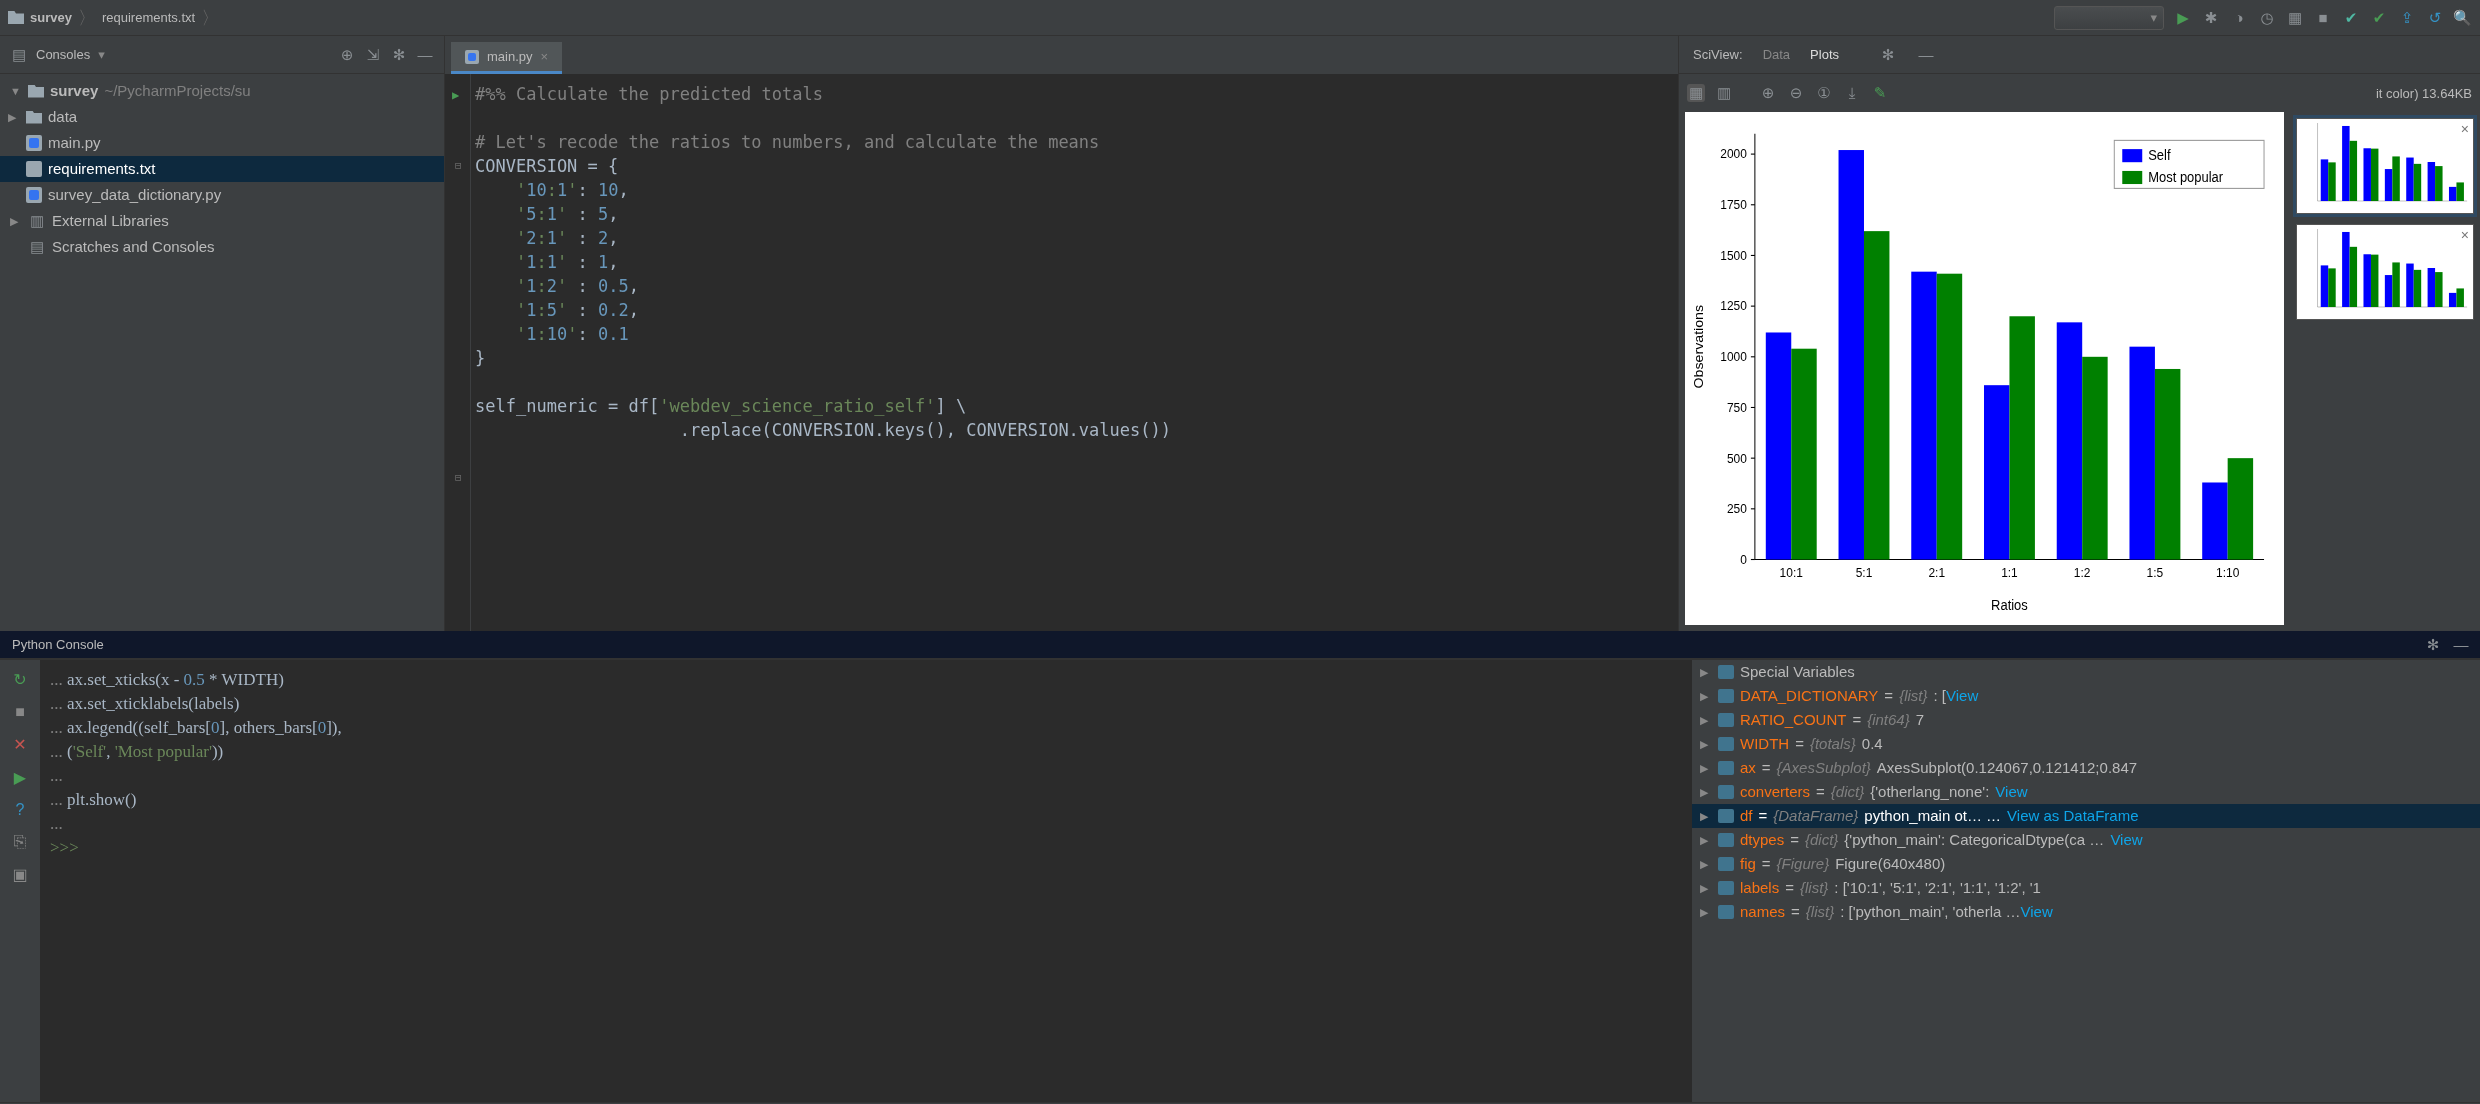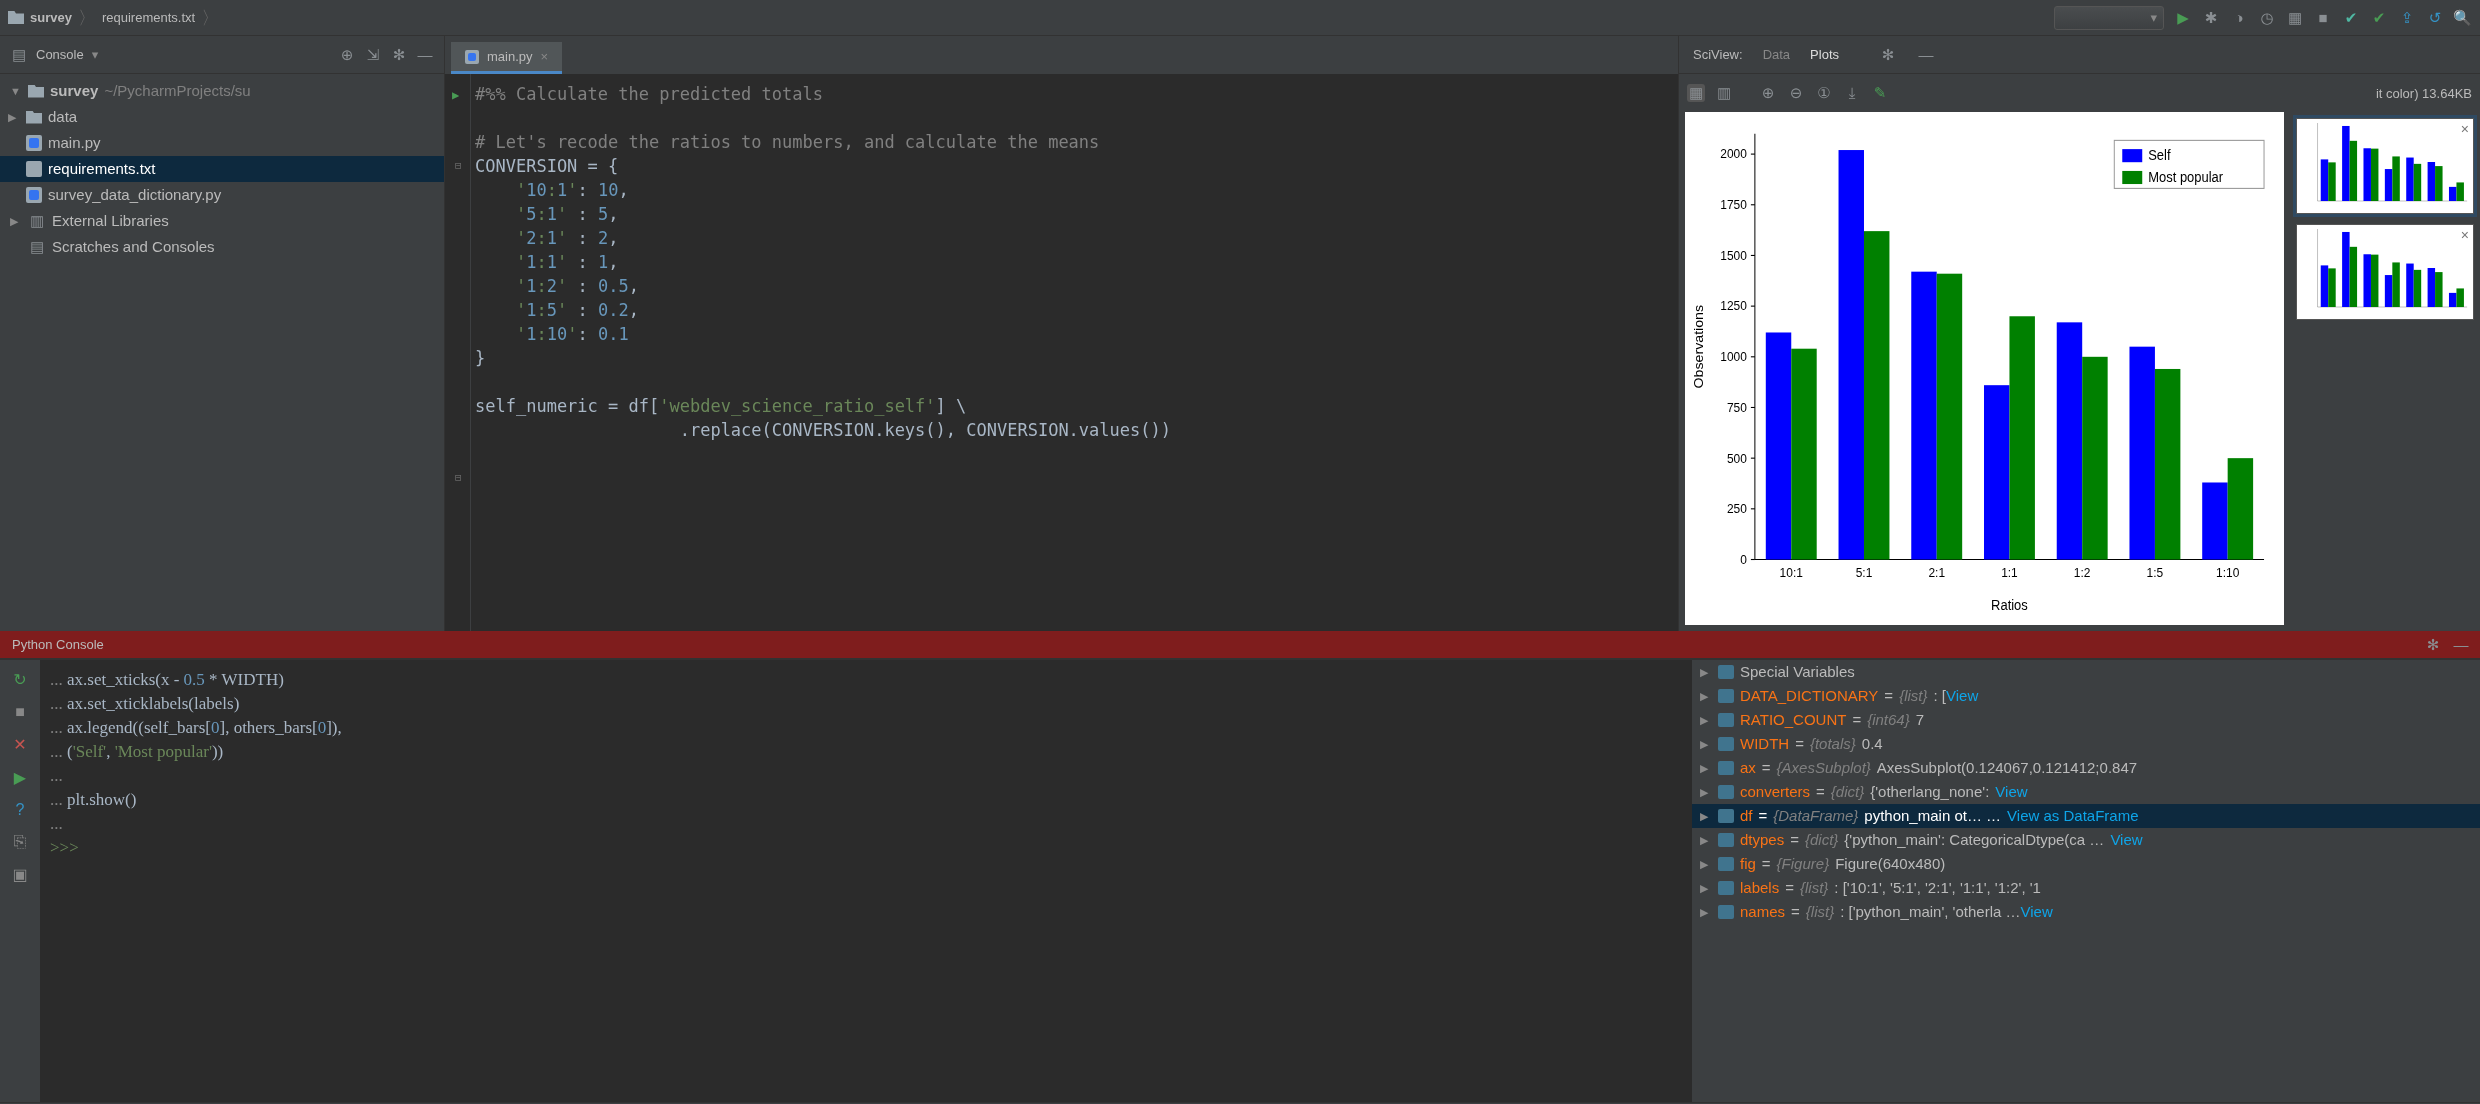--- a/index.html
+++ b/index.html
@@ -184,21 +184,21 @@
     <span class="icon blue">↺</span>
     <span class="icon">🔍</span>
   </div>
 </div>
 
 <div class="main">
 
   <div class="sidebar">
     <div class="side-head">
       <span class="icon">▤</span>
-      <span>Console</span>
+      <span>Consoles</span>
       <span style="color:#888">▾</span>
       <div class="spacer"></div>
       <span class="icon">⊕</span>
       <span class="icon">⇲</span>
       <span class="icon">✻</span>
       <span class="icon">—</span>
     </div>
     <div class="tree">
       <div class="row indent0">
         <span class="caret open"></span>
@@ -388,21 +388,21 @@
               <rect x="518.0714285714286" y="339.42857142857144" width="25.5" height="70.57142857142857" fill="#0000ff"></rect>
               <rect x="543.5714285714286" y="317.14285714285717" width="25.5" height="92.85714285714285" fill="#008000"></rect>
             </svg>
           <span class="x">×</span>
         </div>
       </div>
     </div>
   </div>
 </div>
 
-<div style="display:grid; grid-template-columns:1692px 1fr; height:28px; background:#7f1d1d;">
+<div style="display:grid; grid-template-columns:1692px 1fr; height:28px; background:#0f172a;">
   <div class="console-head">
     <span>Python Console</span>
   </div>
   <div class="vars-head">
     <span class="icon">✻</span>
     <span class="icon">—</span>
   </div>
 </div>
 
 <div class="bottom">

